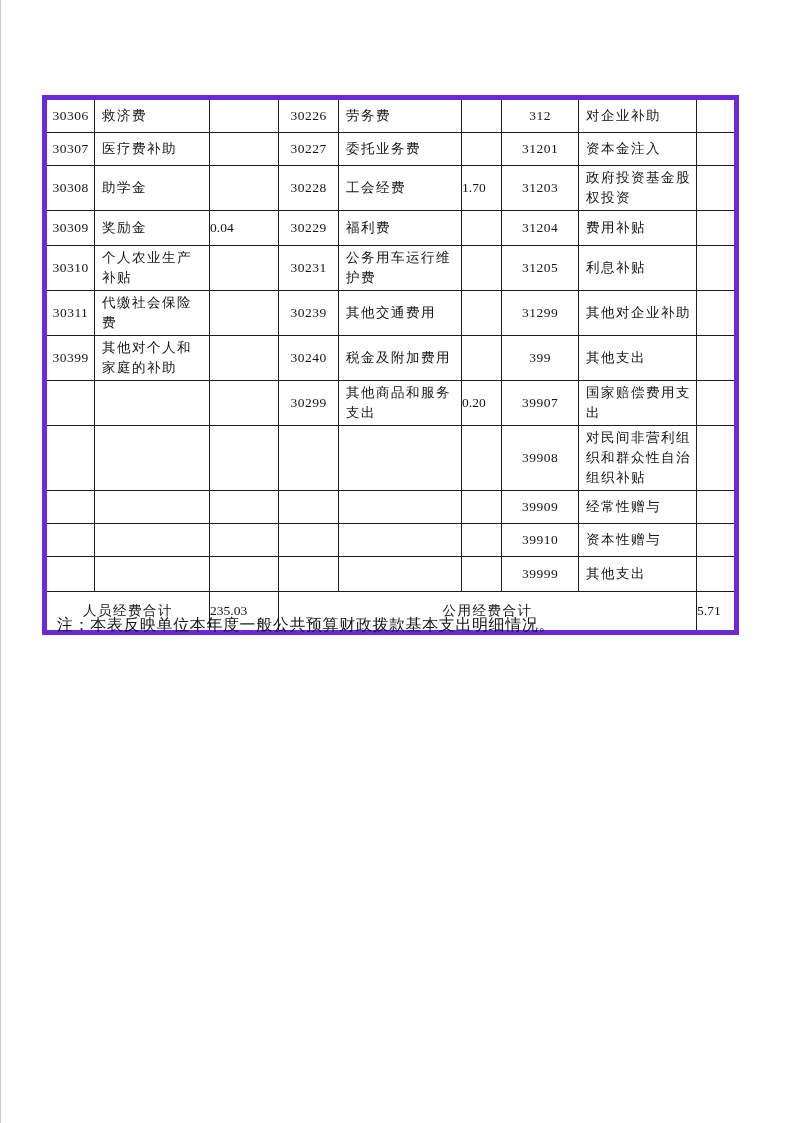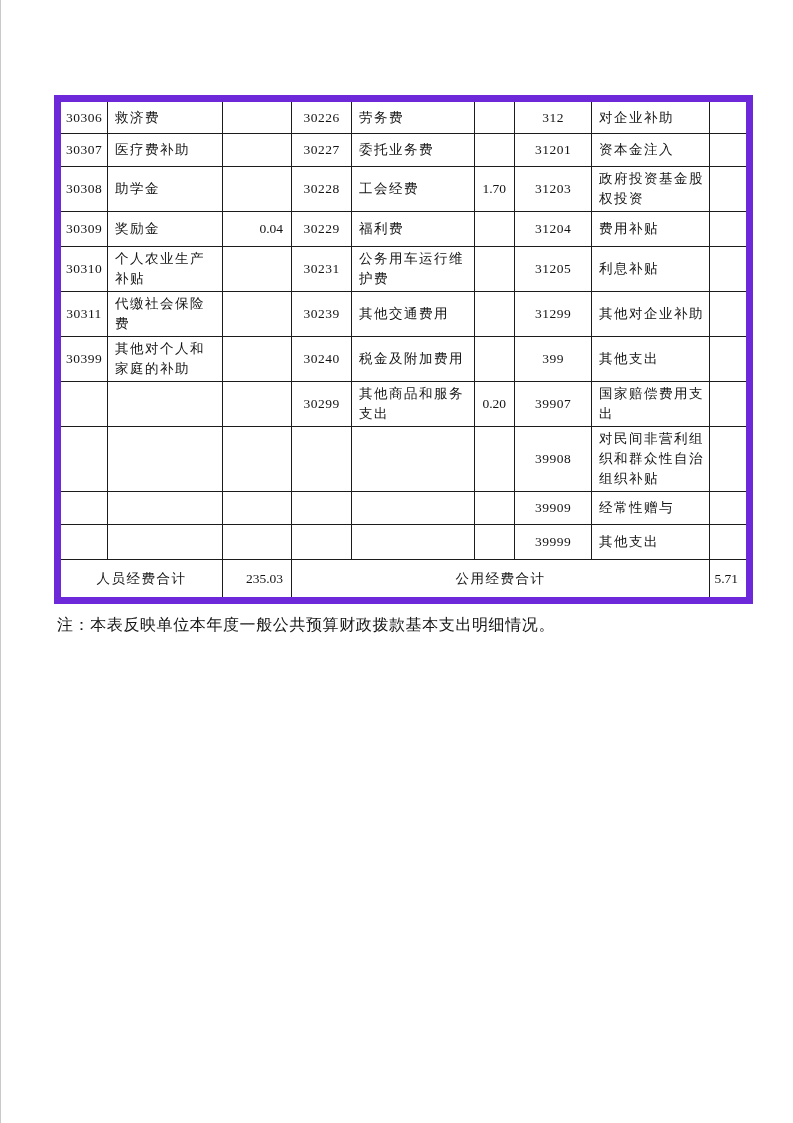--- a/index.html
+++ b/index.html
@@ -11,45 +11,44 @@
   }
   .page {
     position: relative;
     width: 793px; height: 1123px;
     background: #ffffff;
     border-left: 1px solid #c9c9c9;
     overflow: hidden;
   }
   table.budget-table {
     position: absolute;
-    left: 53px; top: 95px;
+    left: 41px; top: 95px;
     width: 692px;
     border-collapse: collapse;
     table-layout: fixed;
-    border: 7px solid #6d28d9;
+    border: 5px solid #6d28d9;
   }
   table.budget-table td {
     border: 1px solid #1c1c1c;
     font-size: 13.5px;
     vertical-align: middle;
     overflow: hidden;
     line-height: 20px;
   }
   td.code {
     text-align: center;
     font-size: 13px;
     letter-spacing: 0.5px;
   }
   td.name {
     text-align: left;
     padding: 2px 5px 2px 7px;
     letter-spacing: 1.5px;
   }
   td.amt {
-    text-align: right;
     padding-right: 8px;
     font-size: 13px;
   }
   tr.totals-row td.total-label {
     text-align: center;
     letter-spacing: 1.5px;
   }
   .note {
     position: absolute;
     left: 56px; top: 615px;
@@ -179,20 +178,31 @@
           <td class="code"></td>
           <td class="name"></td>
           <td class="amt"></td>
           <td class="code"></td>
           <td class="name"></td>
           <td class="amt"></td>
           <td class="code">39909</td>
           <td class="name">经常性赠与</td>
           <td class="amt"></td>
         </tr>
+        <tr style="height: 33px;">
+          <td class="code"></td>
+          <td class="name"></td>
+          <td class="amt"></td>
+          <td class="code"></td>
+          <td class="name"></td>
+          <td class="amt"></td>
+          <td class="code">39910</td>
+          <td class="name">资本性赠与</td>
+          <td class="amt"></td>
+        </tr>
         <tr style="height: 35px;">
           <td class="code"></td>
           <td class="name"></td>
           <td class="amt"></td>
           <td class="code"></td>
           <td class="name"></td>
           <td class="amt"></td>
           <td class="code">39999</td>
           <td class="name">其他支出</td>
           <td class="amt"></td>

